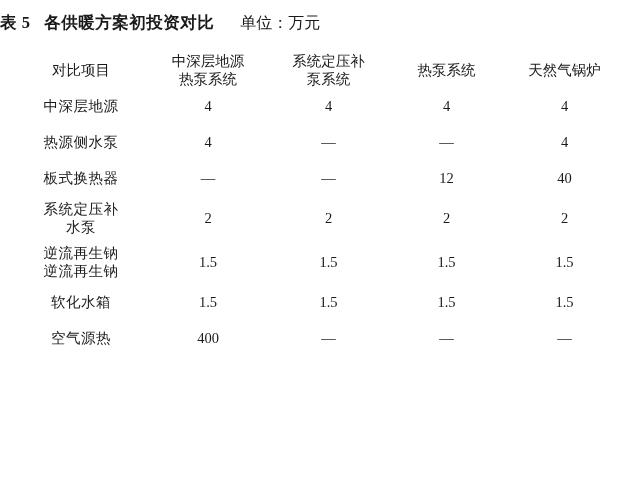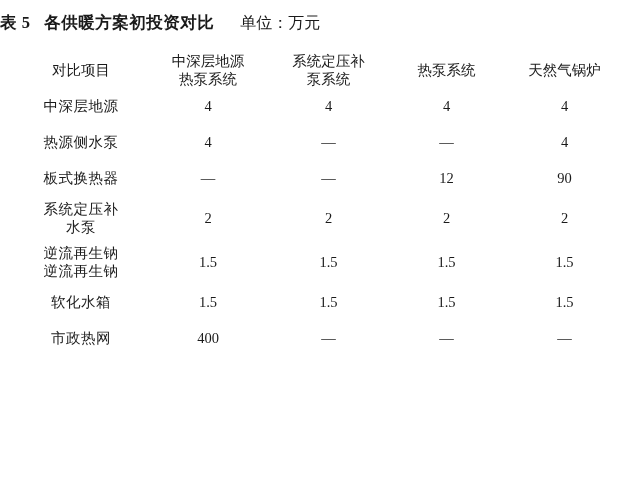--- a/index.html
+++ b/index.html
@@ -161,21 +161,21 @@
         <td>4</td>
       </tr>
 
       <tr>
         <td class="label">
           <span class="two-line">板式换热器</span>
         </td>
         <td>—</td>
         <td>—</td>
         <td>12</td>
-        <td>90</td>
+        <td>40</td>
       </tr>
 
       <tr class="tall">
         <td class="label">
           <span class="two-line">系统定压补</span>
           <span class="two-line">水泵</span>
         </td>
         <td>2</td>
         <td>2</td>
         <td>2</td>
@@ -198,21 +198,21 @@
           <span class="two-line">软化水箱</span>
         </td>
         <td>1.5</td>
         <td>1.5</td>
         <td>1.5</td>
         <td>1.5</td>
       </tr>
 
       <tr>
         <td class="label">
-          <span class="two-line">市政热网</span>
+          <span class="two-line">空气源热</span>
         </td>
         <td>400</td>
         <td>—</td>
         <td>—</td>
         <td>—</td>
       </tr>
 
 
       <tr class="rule-bottom">
         <td colspan="5"></td>

